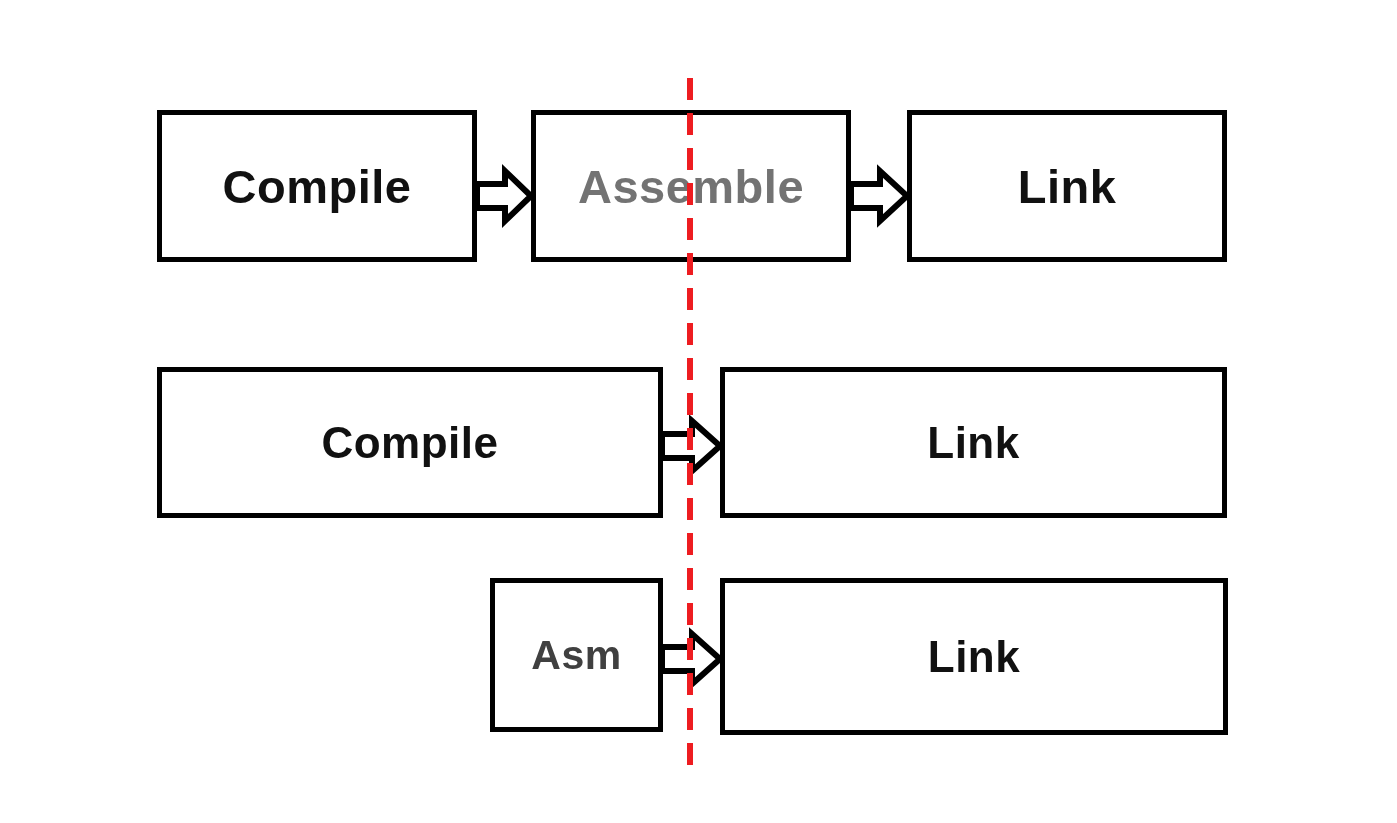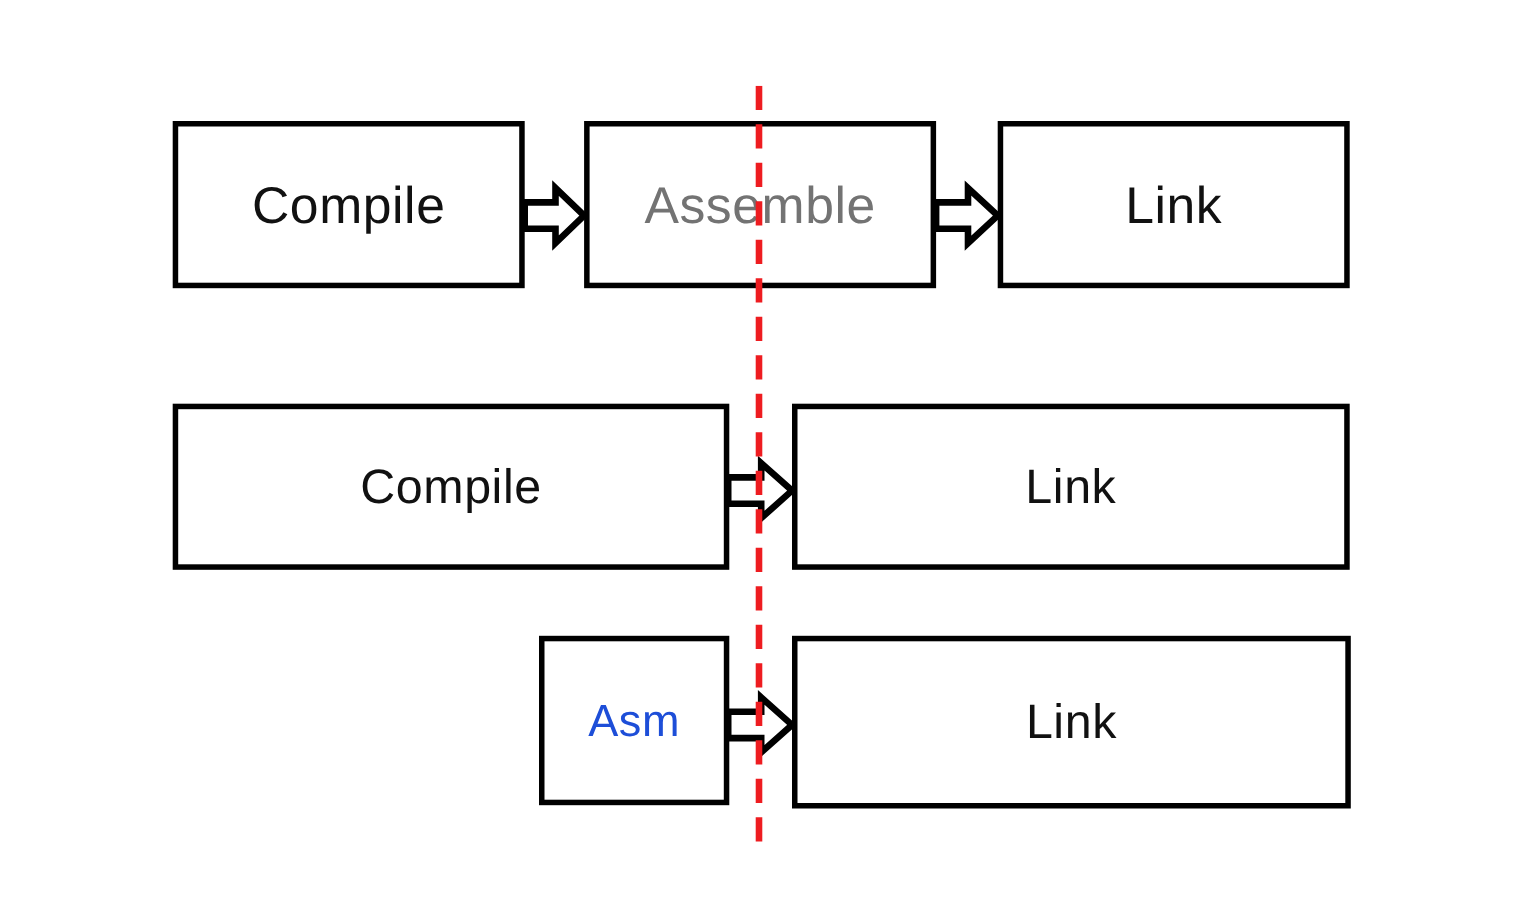--- a/index.html
+++ b/index.html
@@ -24,21 +24,21 @@
     position: absolute;
     box-sizing: border-box;
     background: #ffffff;
     border: 5px solid #000000;
     display: flex;
     align-items: center;
     justify-content: center;
     z-index: 3;
   }
   .proc-label {
-    font-weight: normal;
+    font-weight: bold;
     color: #111111;
     letter-spacing: 0.5px;
     line-height: 1;
     white-space: nowrap;
   }
   .size-lg  { font-size: 47px; }
   .size-md  { font-size: 44px; }
   .size-sm  { font-size: 41px; }
 
   
@@ -103,21 +103,21 @@
     </div>
 
     <div class="proc-box" id="b-r2s1" style="left: 720px; top: 367px; width: 507px; height: 151px; border-color: rgb(0, 0, 0); background: rgb(255, 255, 255);">
       <span class="proc-label size-md" style="color: rgb(17, 17, 17);">Link</span>
     </div>
   </div>
 
   <div class="row">
 
     <div class="proc-box" id="b-r3s0" style="left: 490px; top: 578px; width: 173px; height: 154px; border-color: rgb(0, 0, 0); background: rgb(255, 255, 255);">
-      <span class="proc-label size-sm" style="color: #1d4ed8;">Asm</span>
+      <span class="proc-label size-sm" style="color: #404040;">Asm</span>
     </div>
 
     <div class="arrow" id="a-r3a0" style="left: 662px; top: 630px;">
       <svg viewBox="0 0 60 58" width="60" height="58" aria-hidden="true">
         <path d="M0,17 L30,17 L30,4 L58,29 L30,54 L30,41 L0,41 Z" fill="#ffffff" stroke="#000000" stroke-width="6" stroke-linejoin="miter"></path>
       </svg>
     </div>
 
     <div class="proc-box" id="b-r3s1" style="left: 720px; top: 578px; width: 508px; height: 157px; border-color: rgb(0, 0, 0); background: rgb(255, 255, 255);">
       <span class="proc-label size-md" style="color: rgb(17, 17, 17);">Link</span>

